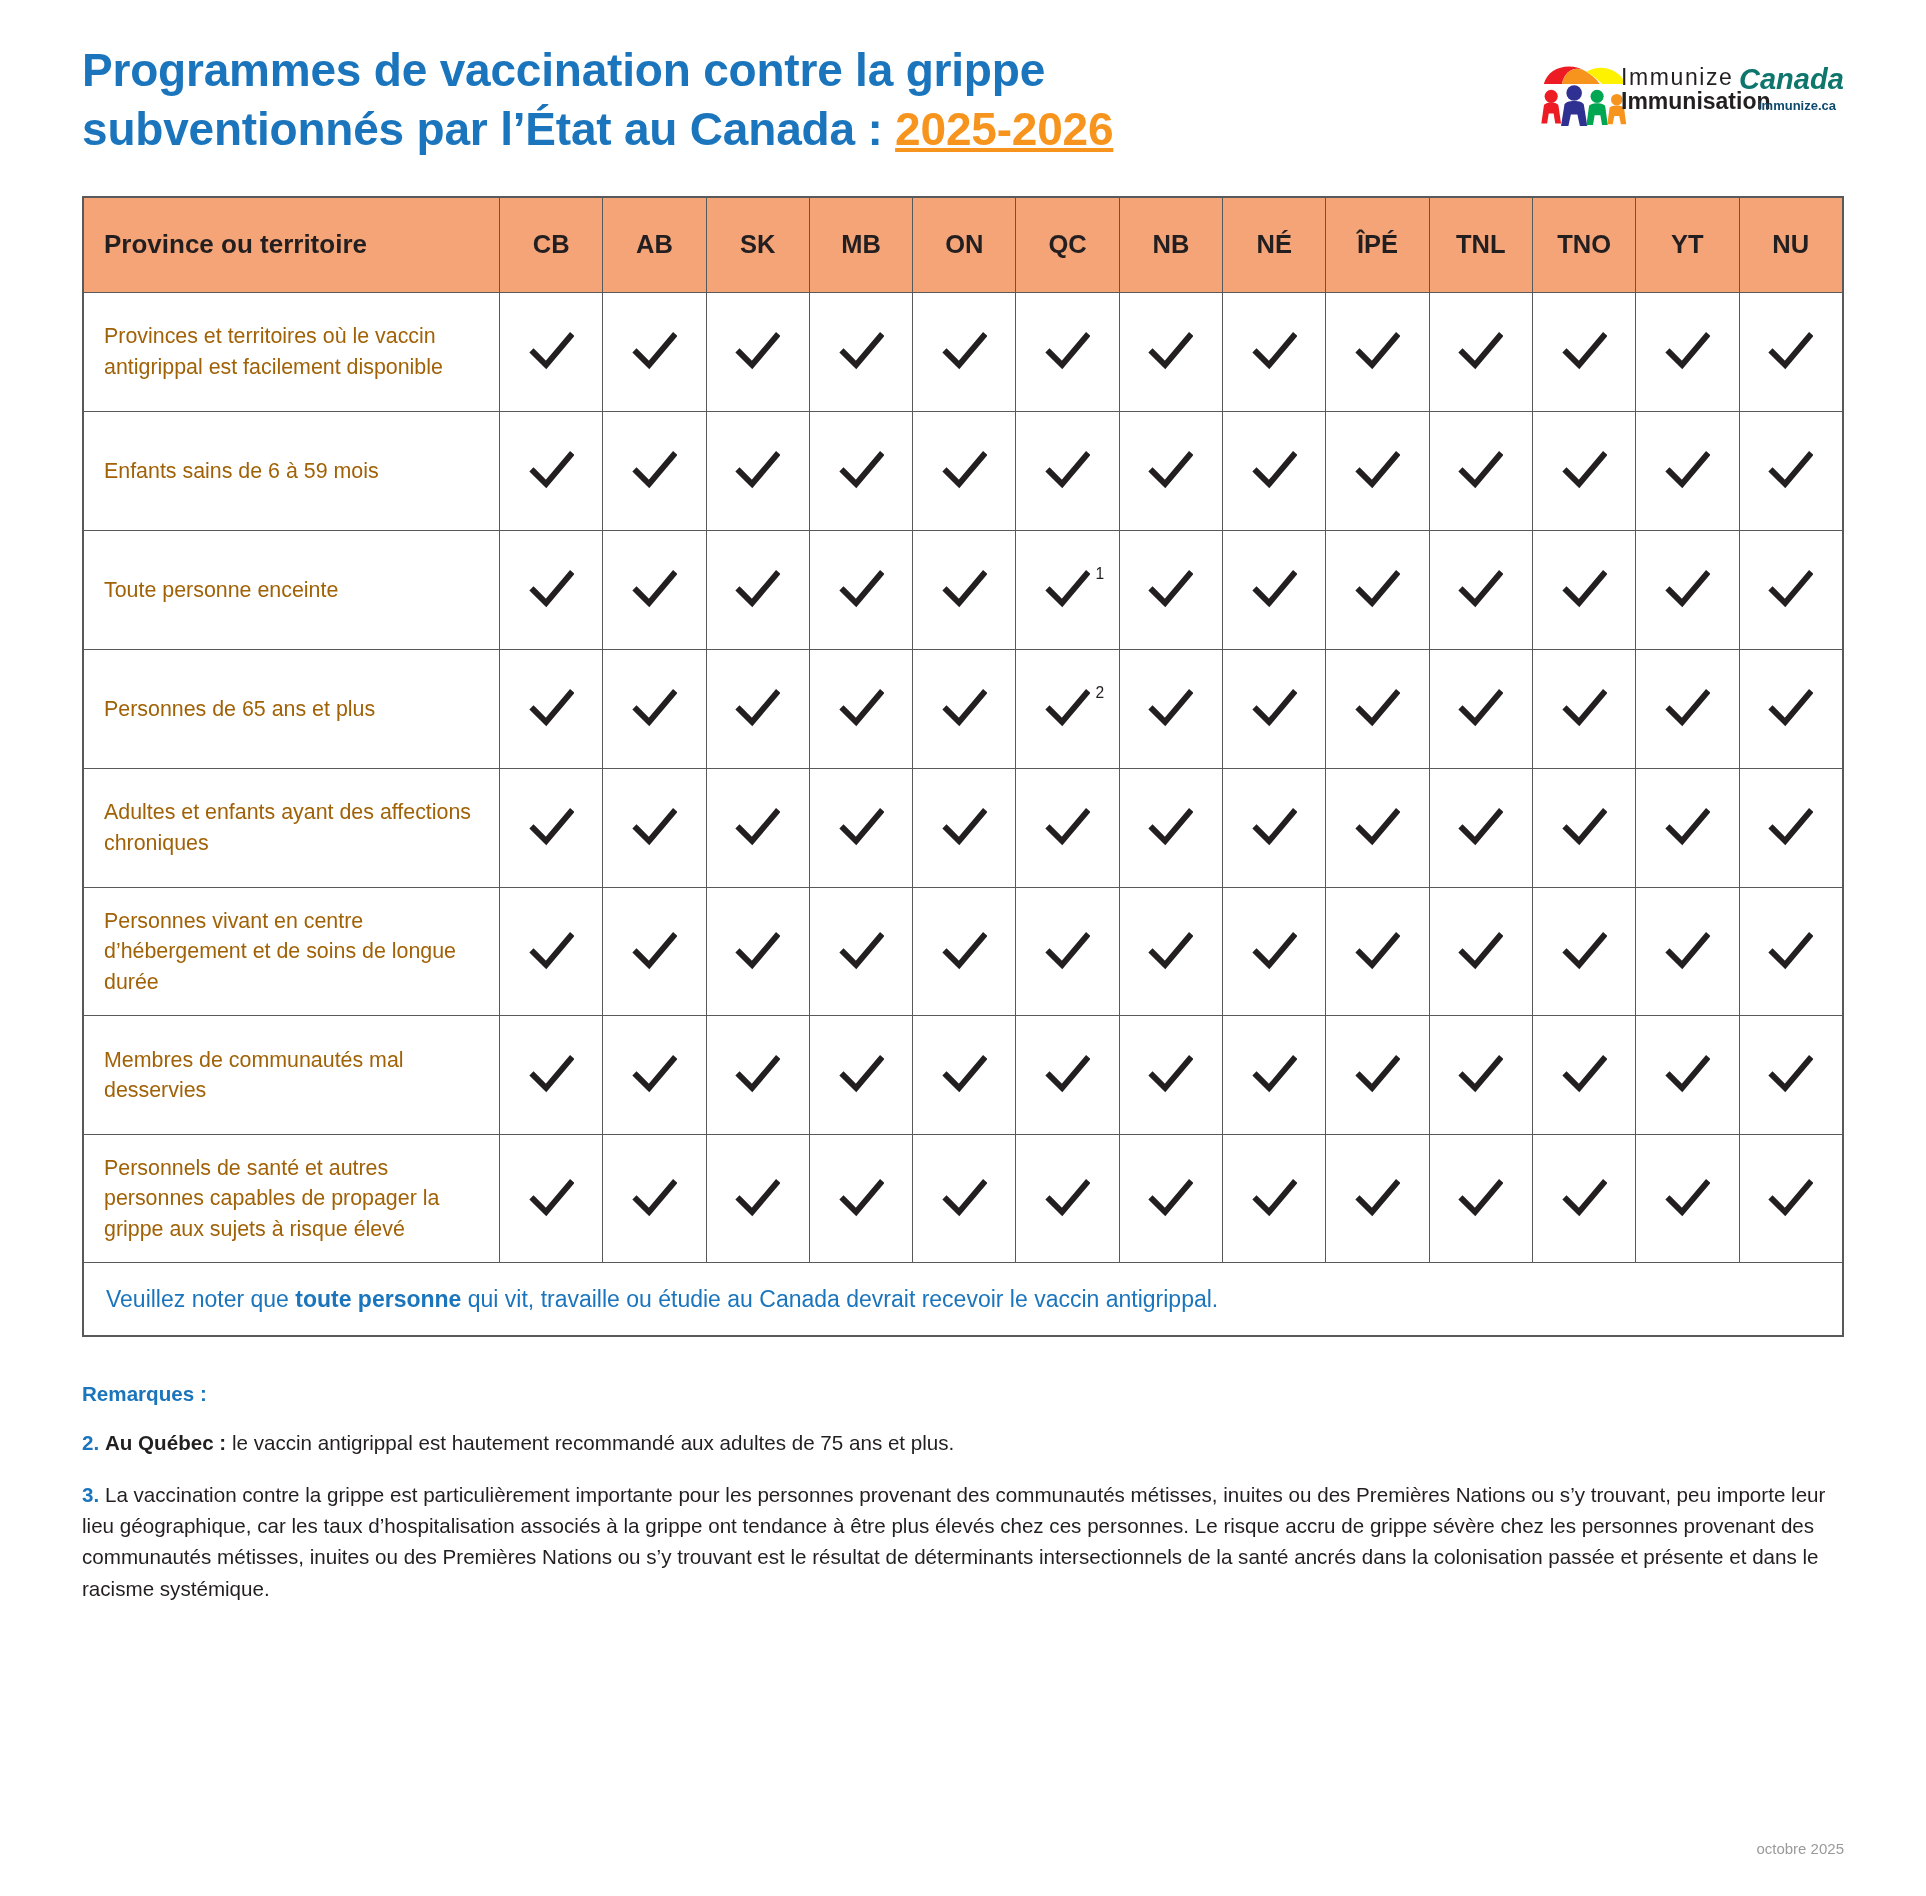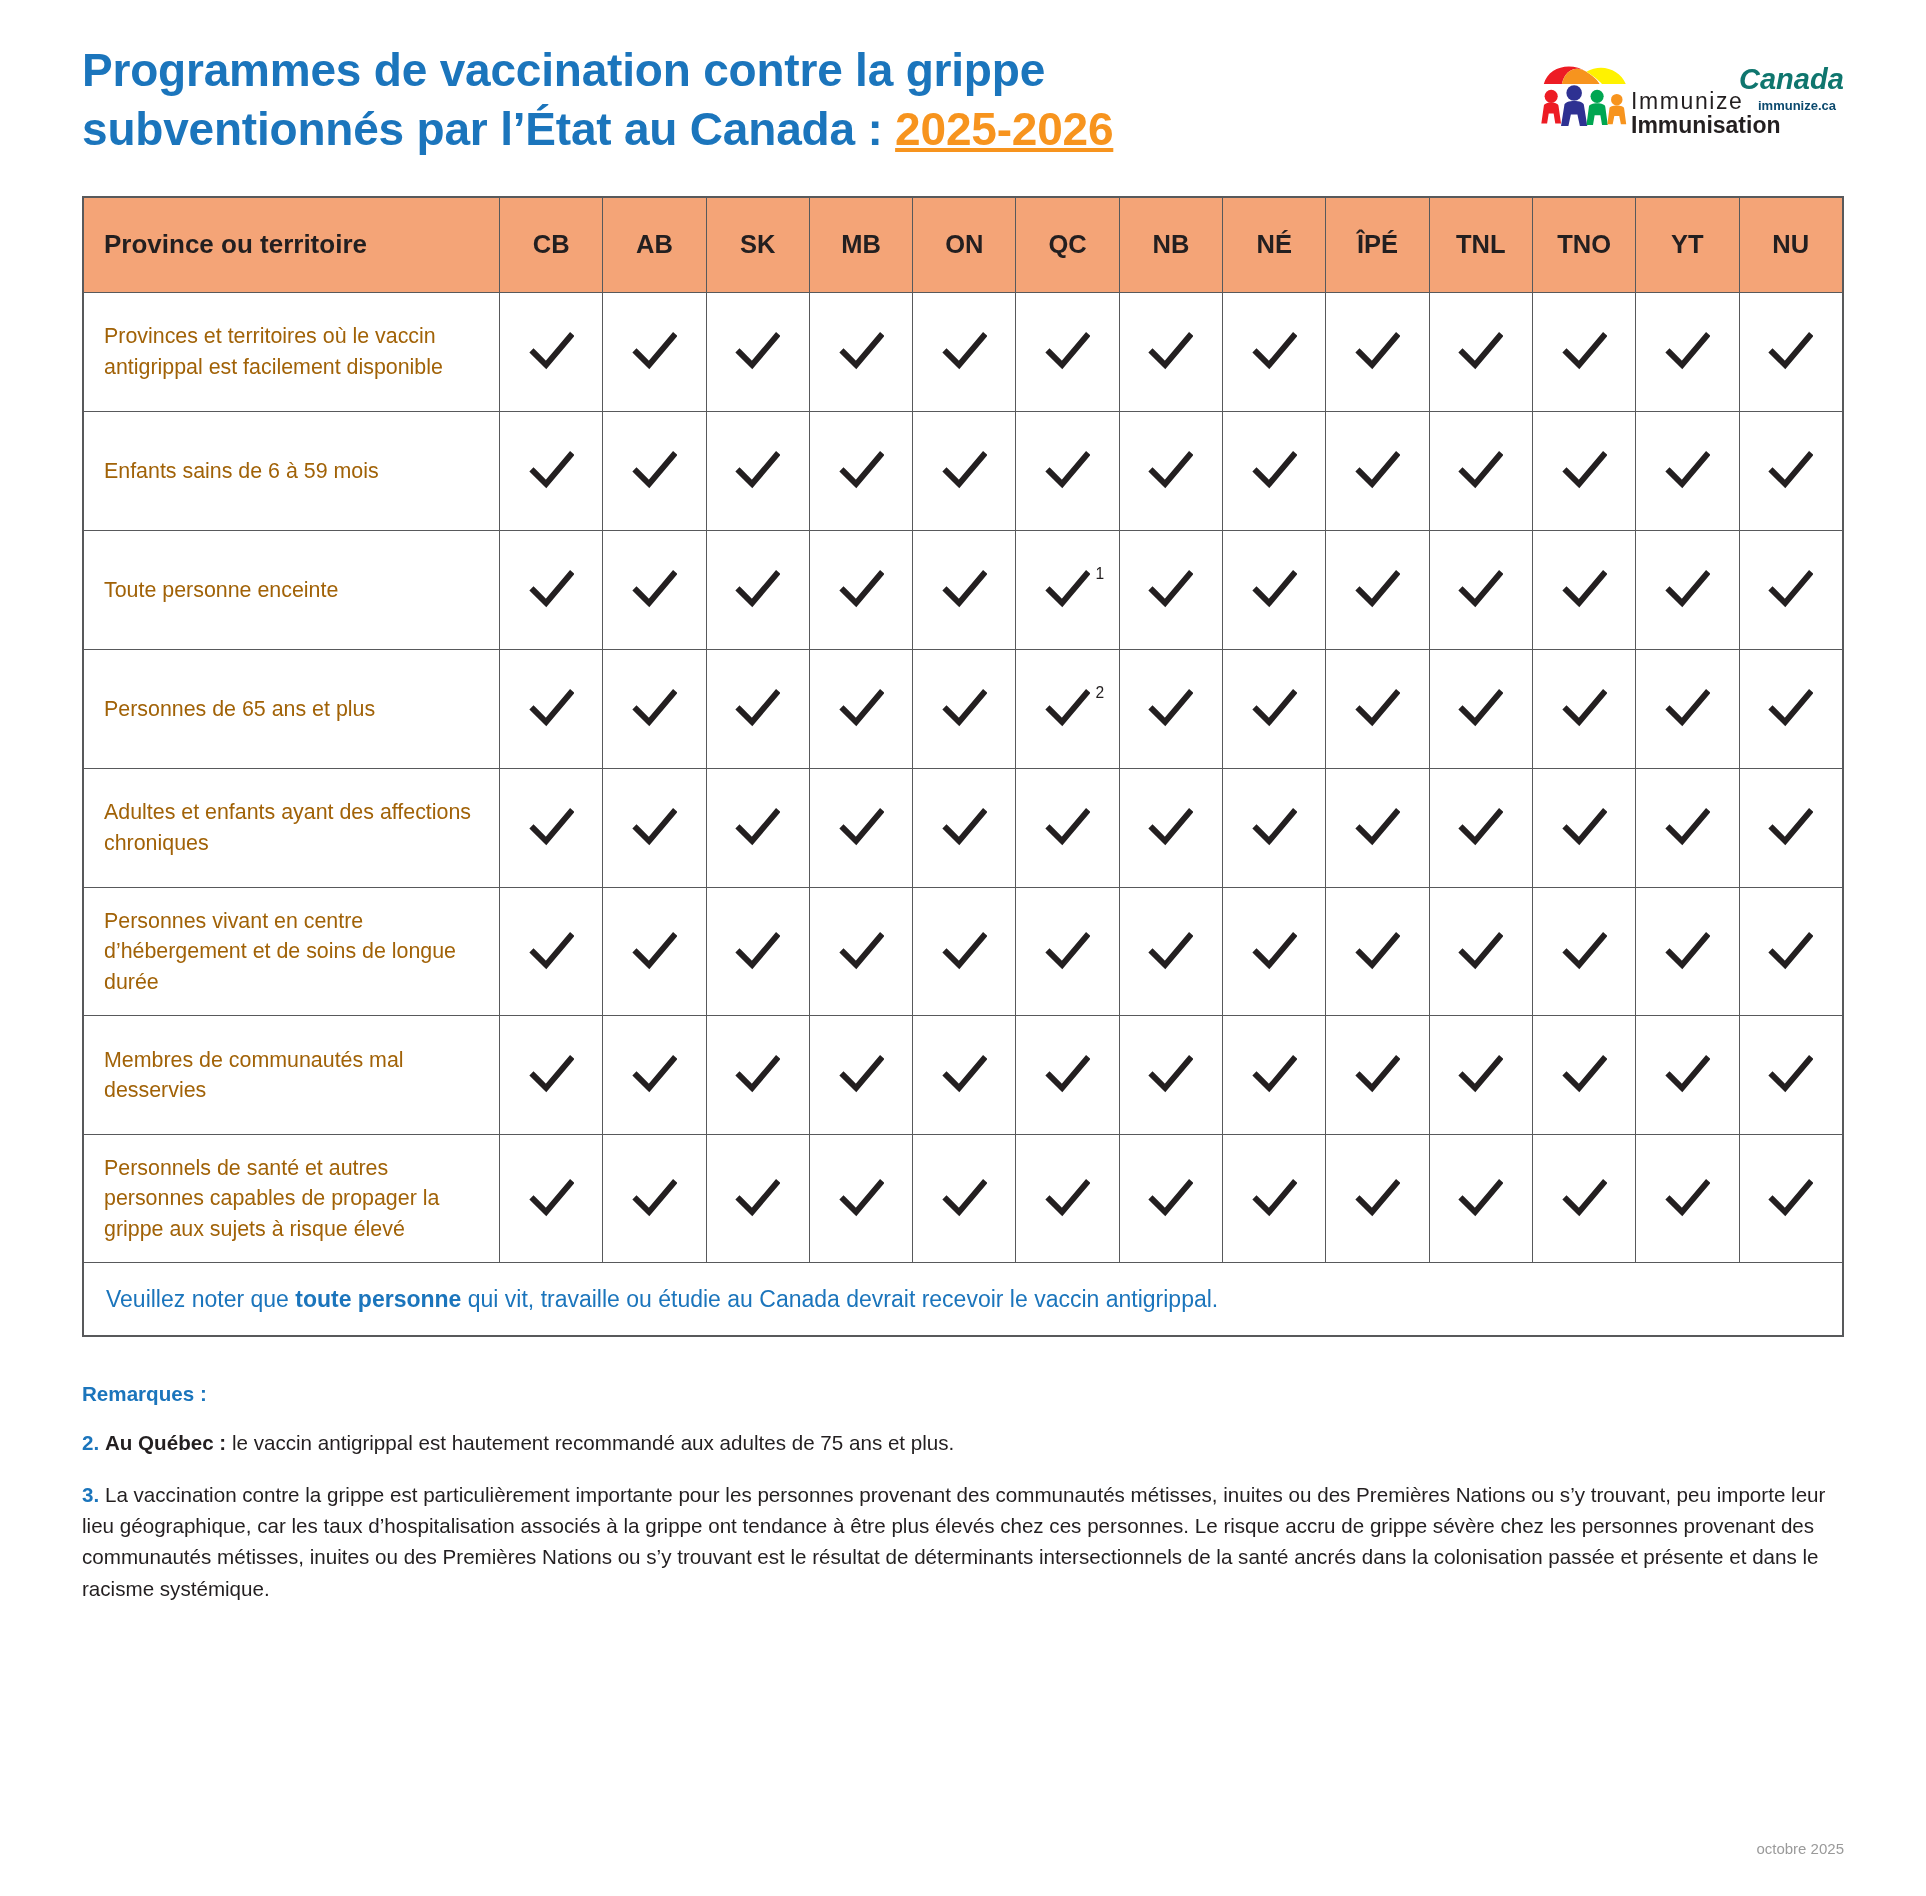--- a/index.html
+++ b/index.html
@@ -47,21 +47,21 @@
 
   
   .logo {
     width: 313px;
     height: 103px;
     position: relative;
     margin-top: 8.2px;
     flex: 0 0 auto;
   }
   .logo-people { position: absolute; left: 0; top: 8.2px; width: 124px; height: 82px; }
-  .logo-text { position: absolute; left: 100px; top: 17.3px; margin-top: 24px; }
+  .logo-text { position: absolute; left: 90px; top: 17.3px; }
   .logo-l1 { font-size: 23px; letter-spacing: 1.6px; color: #231f20; font-weight: 400; line-height: 1.0; }
   .logo-l2 { font-size: 23px; color: #231f20; font-weight: 700; line-height: 1.12; }
   .logo-canada {
     position: absolute; left: 208px; top: 14px;
     font-size: 29px; font-style: italic; font-weight: bold; color: #0f766e;
   }
   .logo-url {
     position: absolute; left: 227px; top: 49px;
     font-size: 13px; font-weight: bold; color: #0c4a6e;
   }

